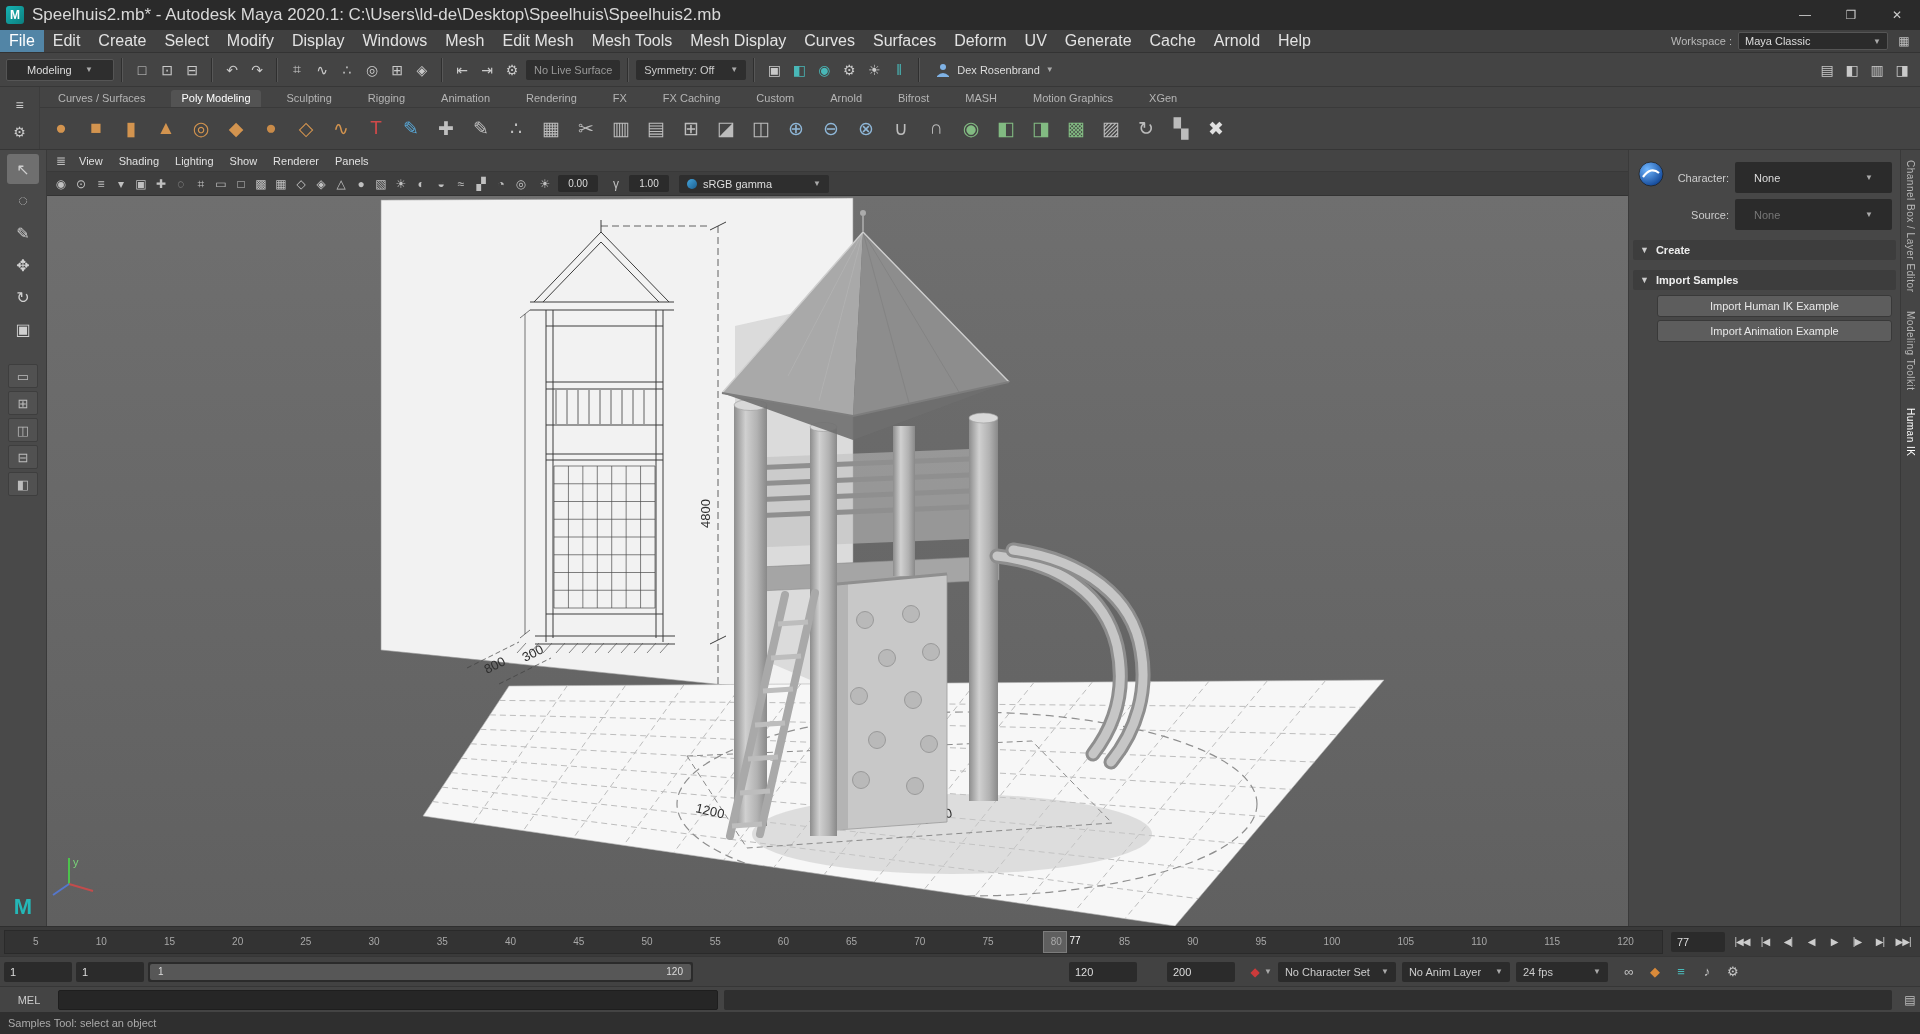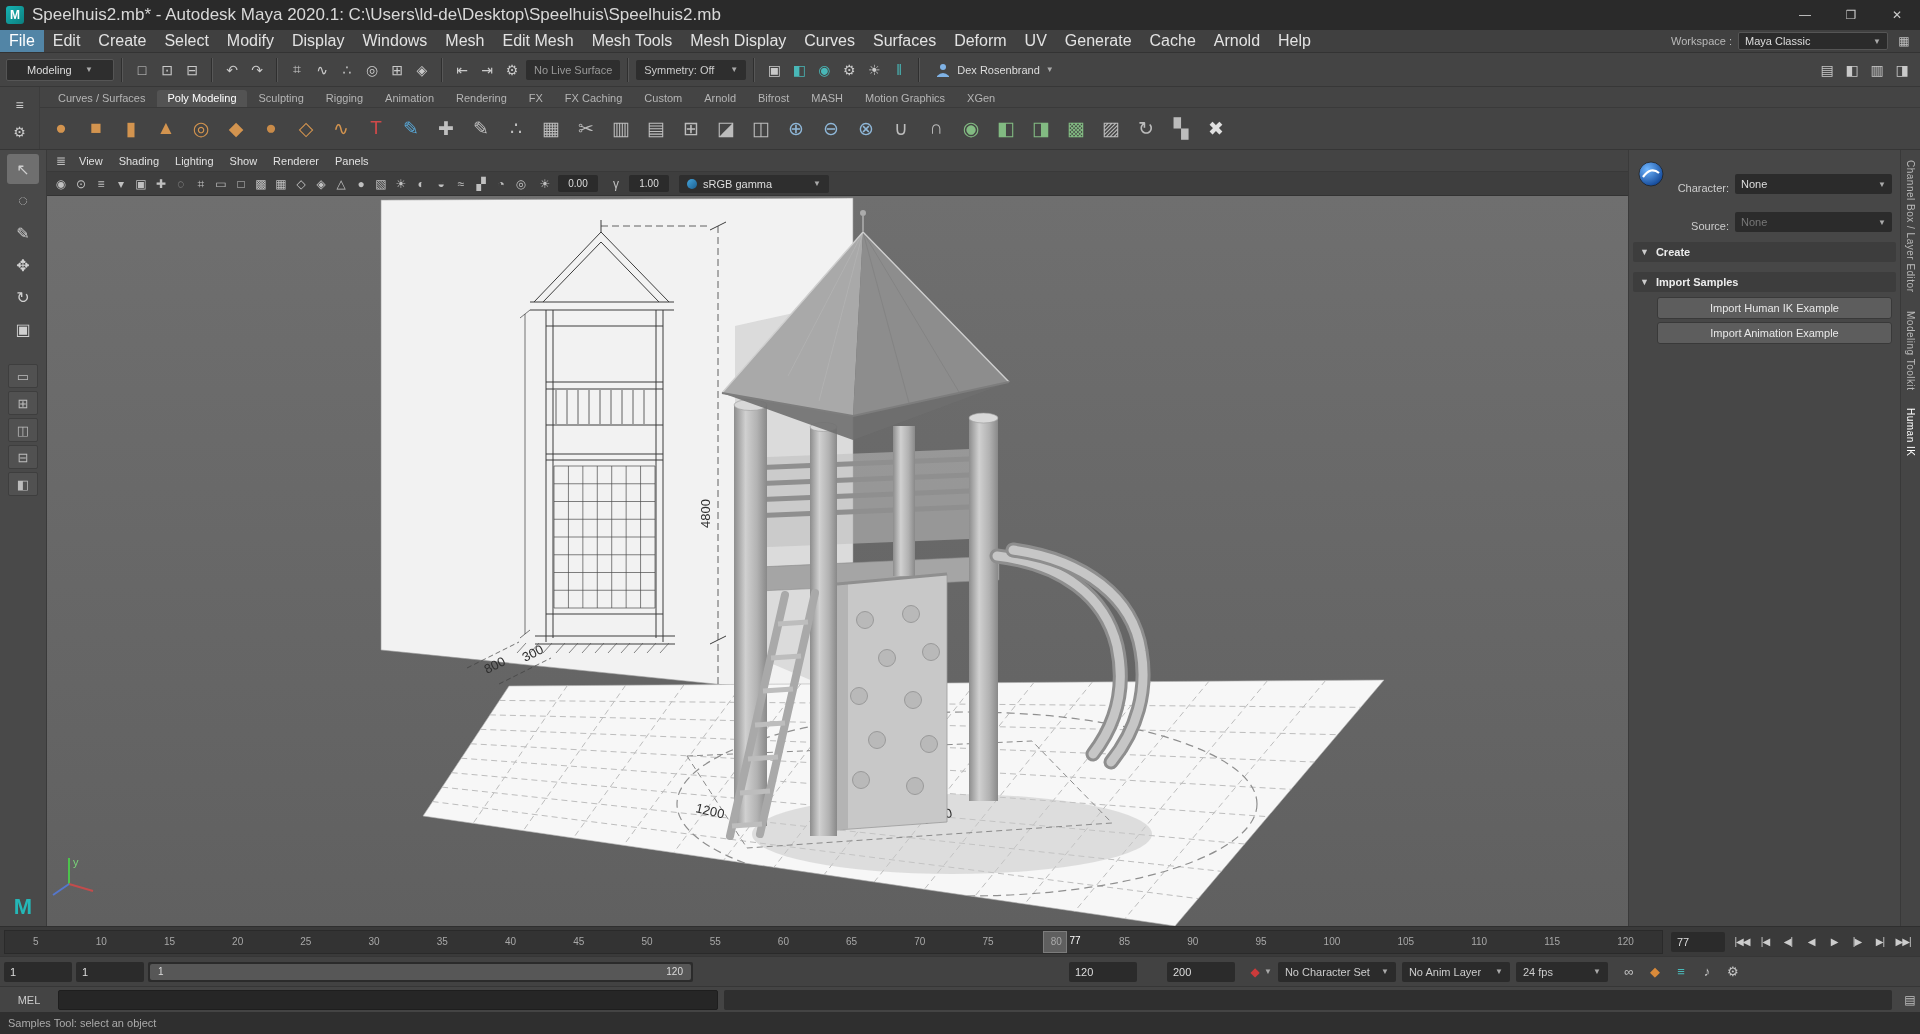--- a/index.html
+++ b/index.html
@@ -38,21 +38,21 @@
   .sym-select{height:20px;background:#2e2e2e;border-radius:2px;display:flex;align-items:center;
     padding:0 8px;color:#ccc;width:110px}
   .user-chip{display:flex;align-items:center;gap:6px;padding:0 8px;color:#ddd}
   .sl-spacer{flex:1}
 
   
   .shelf-block{display:flex;height:63px;background:#444;border-bottom:1px solid #363636}
   .shelf-left{width:40px;display:flex;flex-direction:column;align-items:center;justify-content:space-around;
     padding:4px 0;border-right:1px solid #3c3c3c}
   .shelf-right{flex:1;display:flex;flex-direction:column;min-width:0}
-  .shelf-tabs{height:21px;display:flex;align-items:flex-end;gap:2px;padding-left:8px;border-bottom:1px solid #3a3a3a}
+  .shelf-tabs{height:21px;display:flex;align-items:flex-end;gap:16px;padding-left:8px;border-bottom:1px solid #3a3a3a}
   .shelf-tab{padding:2px 10px 3px;color:#b5b5b5;white-space:nowrap}
   .shelf-tab.active{background:#535353;color:#fff;border-radius:3px 3px 0 0}
   .shelf-icons{height:42px;display:flex;align-items:center;padding:2px 4px;gap:1px;overflow:hidden}
   .shelf-icon{width:34px;height:34px;display:flex;align-items:center;justify-content:center;font-size:19px;border-radius:3px;flex:0 0 auto}
 
   
   .main{display:flex;height:776px}
   .toolbox{width:47px;background:#494949;border-right:1px solid #3a3a3a;display:flex;flex-direction:column;
     align-items:center;padding-top:4px;gap:2px}
   .tool-btn{width:32px;height:30px;display:flex;align-items:center;justify-content:center;font-size:16px;color:#d0d0d0;border-radius:3px}
@@ -80,23 +80,23 @@
   .gridline{stroke:#bdbdbd;stroke-width:1;stroke-dasharray:6 4}
   .netline{stroke:#4a4a4a;stroke-width:0.7}
   .balline{stroke:#3d3d3d;stroke-width:0.8}
   .hatchline{stroke:#555;stroke-width:0.7}
   .dim-text{fill:#2e2e2e;font-size:13px;font-family:"Liberation Sans",sans-serif}
 
   
   .right-panel{width:272px;background:#474747;border-left:1px solid #3a3a3a;display:flex;flex-direction:column;padding-top:6px}
   .char-header{position:relative;padding-left:42px}
   .hik-icon{position:absolute;left:8px;top:4px;width:28px;height:28px}
-  .char-row{display:flex;align-items:flex-end;margin:18px 8px 2px 0}
+  .char-row{display:flex;align-items:center;margin:6px 8px 2px 0}
   .char-label{width:58px;text-align:right;margin-right:6px;color:#ccc;flex:0 0 auto}
-  .char-select{flex:1;height:20px;background:#2b2b2b;border-radius:2px;display:flex;align-items:center;padding:0 6px;color:#ddd}
+  .char-select{flex:1;height:31px;background:#2b2b2b;border-radius:2px;display:flex;align-items:center;padding:0 19px;color:#ddd}
   .char-select.dim span:first-child{color:#777}
   .section-header{height:20px;background:#3d3d3d;margin:8px 4px 2px;display:flex;align-items:center;gap:7px;
     padding:0 7px;border-radius:2px;color:#ececec;font-weight:bold}
   .tri{font-size:9px;color:#ccc}
   .panel-btn{height:22px;margin:3px 8px 3px 28px;background:#5d5d5d;border:1px solid #393939;border-radius:3px;
     color:#e8e8e8;font-size:11px;display:flex;align-items:center;justify-content:center}
 
   .side-tabs{width:20px;background:#454545;border-left:1px solid #393939;display:flex;flex-direction:column;
     align-items:center;padding-top:10px;gap:18px}
   .side-tab{writing-mode:vertical-rl;font-size:10px;color:#b8b8b8;letter-spacing:.5px;white-space:nowrap}

